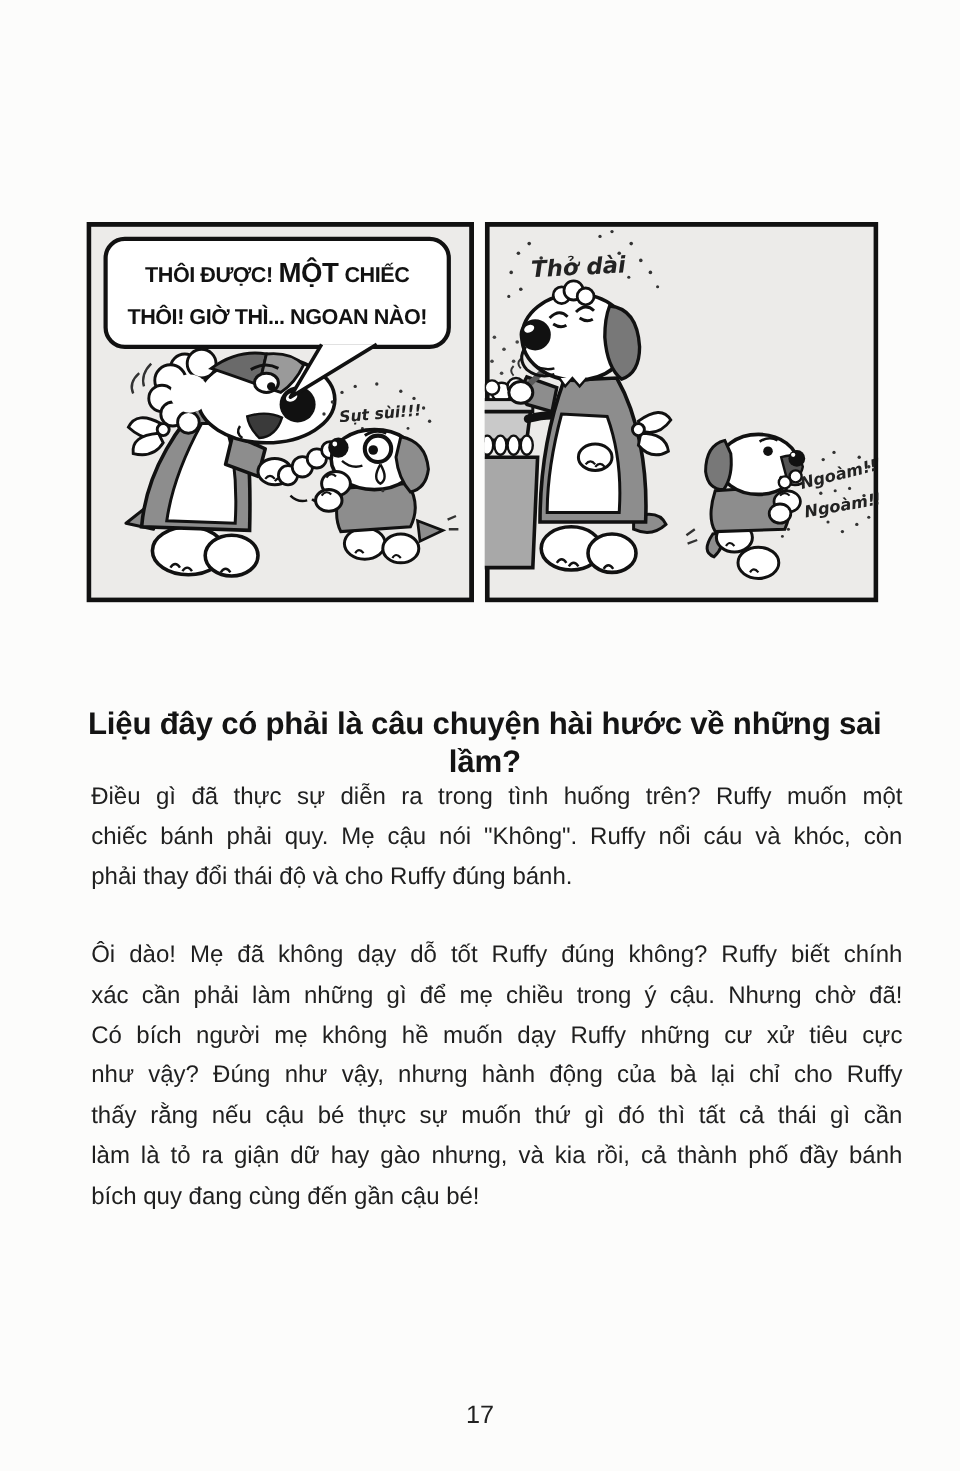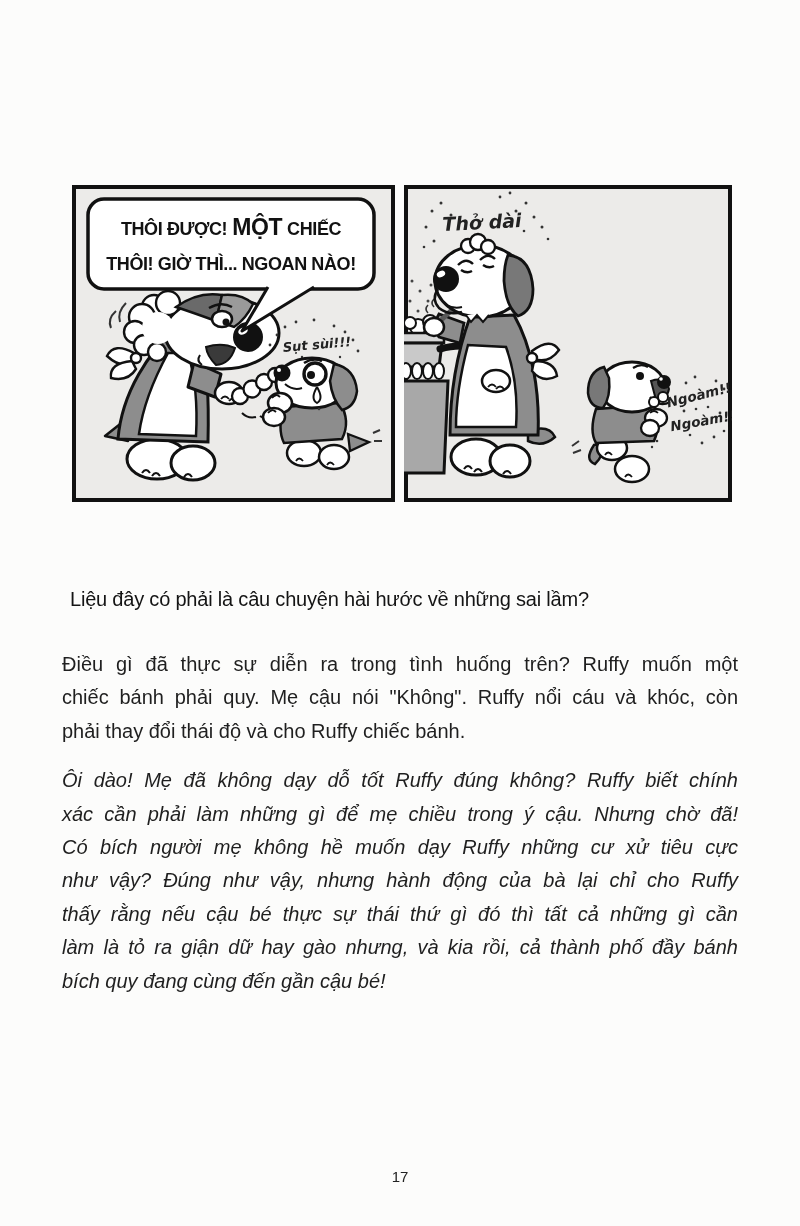--- a/index.html
+++ b/index.html
@@ -13,27 +13,27 @@
   .panel svg { display:block; }
 
   .bubble-text { font-family:"Liberation Sans", sans-serif; font-weight:bold; font-size:18px; fill:#121212; letter-spacing:-0.4px; }
   .bubble-big { font-size:23px; }
   .sfx { font-family:"DejaVu Sans", sans-serif; font-style:italic; font-weight:bold; font-size:13.5px; fill:#222; }
   .sfx-small { font-size:13px; }
   .sfx-large { font-size:19px; }
 
   .heading {
     position:absolute; left:70px; top:588px; width:668px; margin:0;
-    font-size:20px; font-weight:normal; color:#141414; letter-spacing:-0.2px;
+    font-size:26px; font-weight:bold; color:#141414; letter-spacing:-0.2px;text-align:center;
   }
-  .body-text { position:absolute; left:62px; top:648px; width:676px; font-size:20px; }
-  .paragraph + .paragraph { margin-top:16px;font-style:italic; }
+  .body-text { position:absolute; left:76px; top:648px; width:676px; font-size:20px; }
+  .paragraph + .paragraph { margin-top:32px; }
   .para-line { line-height:33.4px; text-align:justify; text-align-last:justify; white-space:normal; }
   .para-line.last { text-align-last:left; }
-  .page-number { position:absolute; left:0; top:1168px; width:800px; text-align:center; font-size:15px; color:#222; }
+  .page-number { position:absolute; left:0; top:1168px; width:800px; text-align:center; font-size:21px; color:#222; }
 </style>
 </head>
 <body>
 
 <div class="page">
 
   <div class="comic">
 
     <figure class="panel">
       <svg width="323" height="317" viewBox="0 0 323 317">
@@ -281,27 +281,27 @@
       </svg>
     </figure>
   </div>
 
   <h2 class="heading">Liệu đây có phải là câu chuyện hài hước về những sai lầm?</h2>
 
   <div class="body-text">
     <div class="paragraph">
         <div class="para-line">Điều gì đã thực sự diễn ra trong tình huống trên? Ruffy muốn một</div>
         <div class="para-line">chiếc bánh phải quy. Mẹ cậu nói "Không". Ruffy nổi cáu và khóc, còn</div>
-        <div class="para-line last">phải thay đổi thái độ và cho Ruffy chiếc bánh.</div>
+        <div class="para-line last">phải thay đổi thái độ và cho Ruffy đúng bánh.</div>
       </div>
     <div class="paragraph">
         <div class="para-line">Ôi dào! Mẹ đã không dạy dỗ tốt Ruffy đúng không? Ruffy biết chính</div>
         <div class="para-line">xác cần phải làm những gì để mẹ chiều trong ý cậu. Nhưng chờ đã!</div>
         <div class="para-line">Có bích người mẹ không hề muốn dạy Ruffy những cư xử tiêu cực</div>
         <div class="para-line">như vậy? Đúng như vậy, nhưng hành động của bà lại chỉ cho Ruffy</div>
-        <div class="para-line">thấy rằng nếu cậu bé thực sự thái thứ gì đó thì tất cả những gì cần</div>
+        <div class="para-line">thấy rằng nếu cậu bé thực sự muốn thứ gì đó thì tất cả thái gì cần</div>
         <div class="para-line">làm là tỏ ra giận dữ hay gào nhưng, và kia rồi, cả thành phố đầy bánh</div>
         <div class="para-line last">bích quy đang cùng đến gần cậu bé!</div>
       </div>
   </div>
 
   <div class="page-number">17</div>
 </div>
 
 </body></html>

